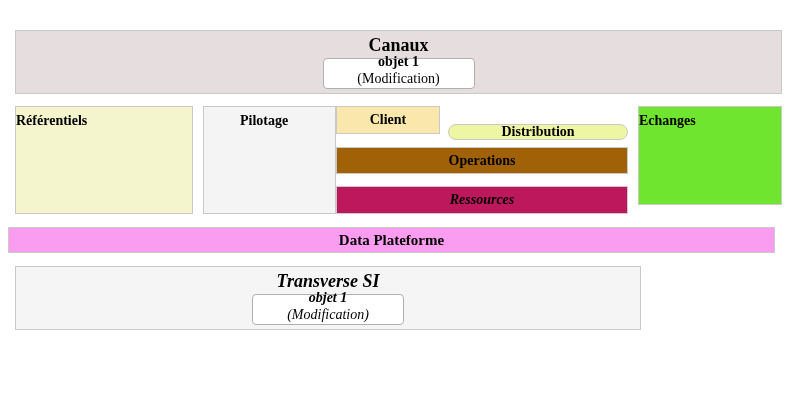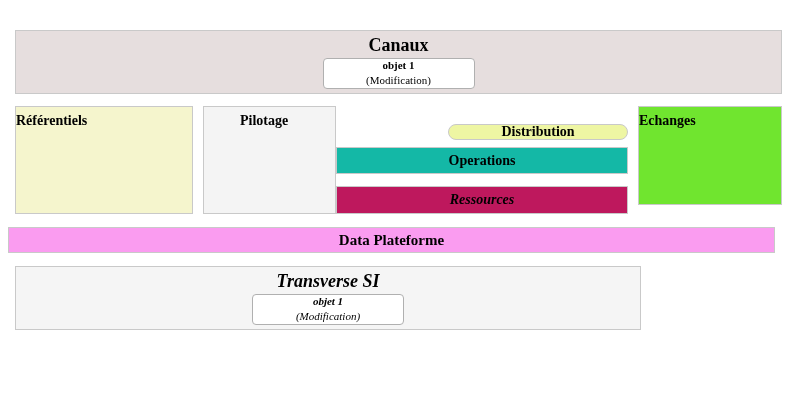--- a/index.html
+++ b/index.html
@@ -48,39 +48,39 @@
     font-weight:bold;
     font-size:15px;
     text-align:center;
   }
   
   .band-canaux      {left:15px; top:30px;  width:767px; height:64px;  background:#e6dede;}
   .block-referentiels{left:15px; top:106px; width:178px; height:108px; background:#f5f5cd;}
   .block-pilotage   {left:203px;top:106px; width:133px; height:108px; background:#f4f4f4;padding-left:36px;}
   .block-client     {left:336px;top:106px; width:104px; height:28px;  background:#fae7ac;}
   .block-distribution{left:448px;top:124px;width:180px; height:16px;  background:#eef6a3;border-radius:11px;}
-  .block-operations {left:336px;top:147px; width:292px; height:27px;  background:#14b8a6;}
+  .block-operations {left:336px;top:147px; width:292px; height:27px;  background:#a16207;}
   .block-ressources {left:336px;top:186px; width:292px; height:28px;  background:#be185d;font-style:italic;}
   .block-echanges   {left:638px;top:106px; width:144px; height:99px; background:#70e52f;}
   .band-data        {left:8px; top:227px; width:767px; height:26px;  background:#fa9cf0;}
   .band-transverse  {left:15px; top:266px; width:626px; height:64px;  background:#f5f5f5;font-style:italic;}
 
   .objet-box{
     box-sizing:border-box;
     width:152px;
     height:31px;
     margin:2px auto 0 auto;
     background:#ffffff;
     border:1px solid #b0b0b0;
     border-radius:4px;
     display:flex;
     flex-direction:column;
-    justify-content:space-between;
+    justify-content:flex-end;
     text-align:center;
-    font-size:11px;
+    font-size:14px;
     line-height:1.25;
   }
   .objet-title{font-weight:bold;}
   .objet-subtitle{font-weight:normal;}
 </style>
 </head>
 <body>
 
 <div class="canvas">
 
@@ -93,20 +93,23 @@
   </div>
 
   <div class="zone block-referentiels">
     <div class="block-title">Référentiels</div>
   </div>
 
   <div class="zone block-pilotage">
     <div class="block-title">Pilotage</div>
   </div>
 
+  <div class="zone strip block-client">
+    <div class="strip-label">Client</div>
+  </div>
 
   <div class="zone strip block-distribution">
     <div class="strip-label">Distribution</div>
   </div>
 
   <div class="zone strip block-operations">
     <div class="strip-label">Operations</div>
   </div>
 
   <div class="zone strip block-ressources">

